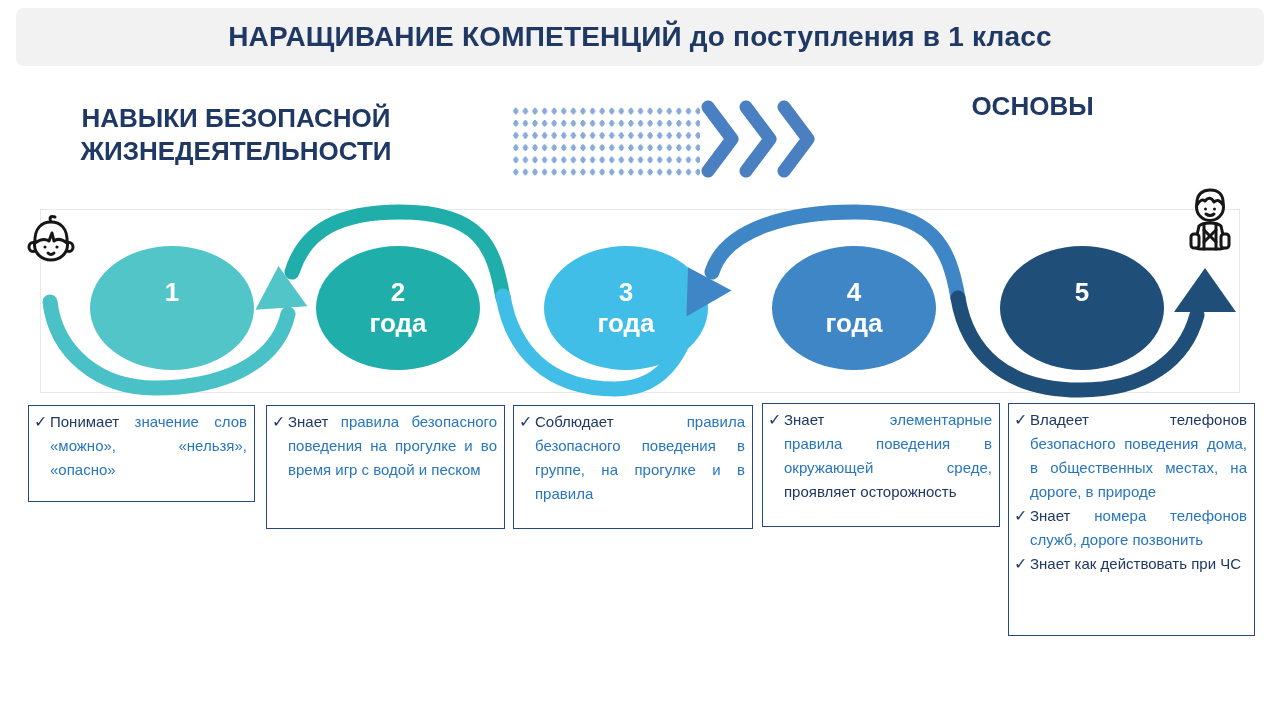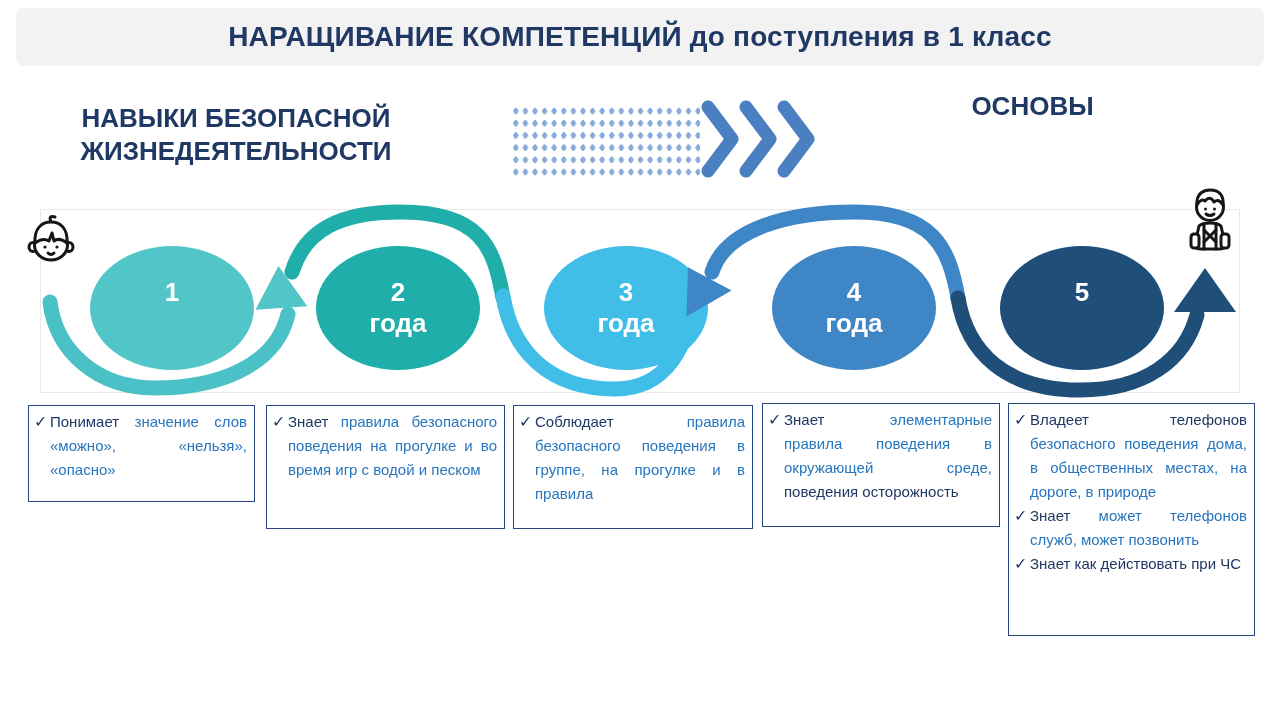--- a/index.html
+++ b/index.html
@@ -174,32 +174,32 @@
   <div class="cbox" id="box3">
     <div class="item">
       <span class="check">✓</span>
       <div class="txt"><span class="t-navy">Соблюдает</span><span class="t-blue"> правила безопасного поведе­ния в группе, на прогулке и в правила</span></div>
     </div>
   </div>
 
   <div class="cbox" id="box4">
     <div class="item">
       <span class="check">✓</span>
-      <div class="txt"><span class="t-navy">Знает</span><span class="t-blue"> элементарные правила поведения в окружающей среде,</span><span class="t-navy"> поведения осторожность</span></div>
+      <div class="txt"><span class="t-navy">Знает</span><span class="t-blue"> элементарные правила поведения в окружающей среде,</span><span class="t-navy"> проявляет осторожность</span></div>
     </div>
   </div>
 
   <div class="cbox" id="box5">
     <div class="item">
       <span class="check">✓</span>
       <div class="txt"><span class="t-navy">Владеет телефонов</span><span class="t-blue"> безопасного поведения дома, в общественных местах, на дороге, в природе</span></div>
     </div>
     <div class="item">
       <span class="check">✓</span>
-      <div class="txt"><span class="t-navy">Знает</span><span class="t-blue"> может телефонов служб, может позвонить</span></div>
+      <div class="txt"><span class="t-navy">Знает</span><span class="t-blue"> номера телефонов служб, дороге позвонить</span></div>
     </div>
     <div class="item">
       <span class="check">✓</span>
       <div class="txt"><span class="t-navy">Знает как действовать при ЧС</span></div>
     </div>
   </div>
 
 </div>
 
 </body></html>

